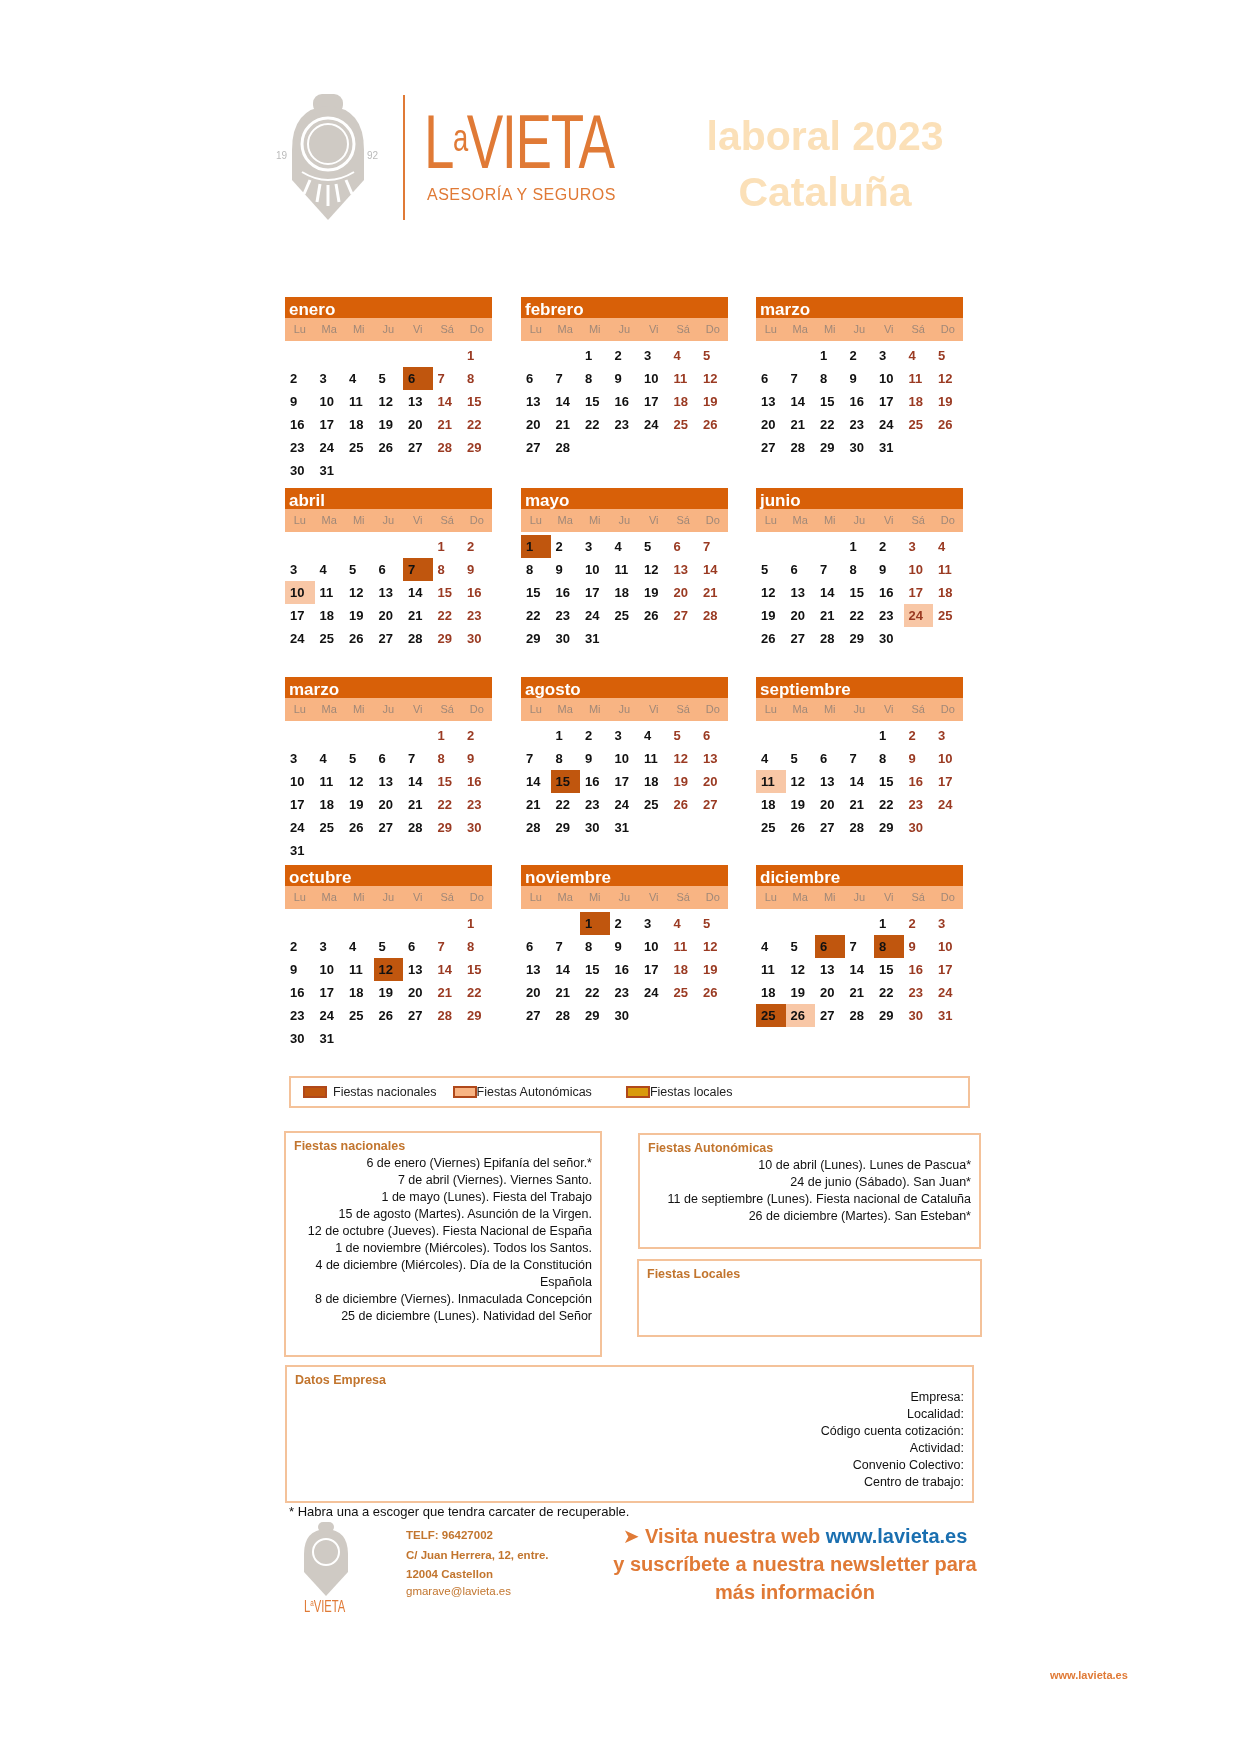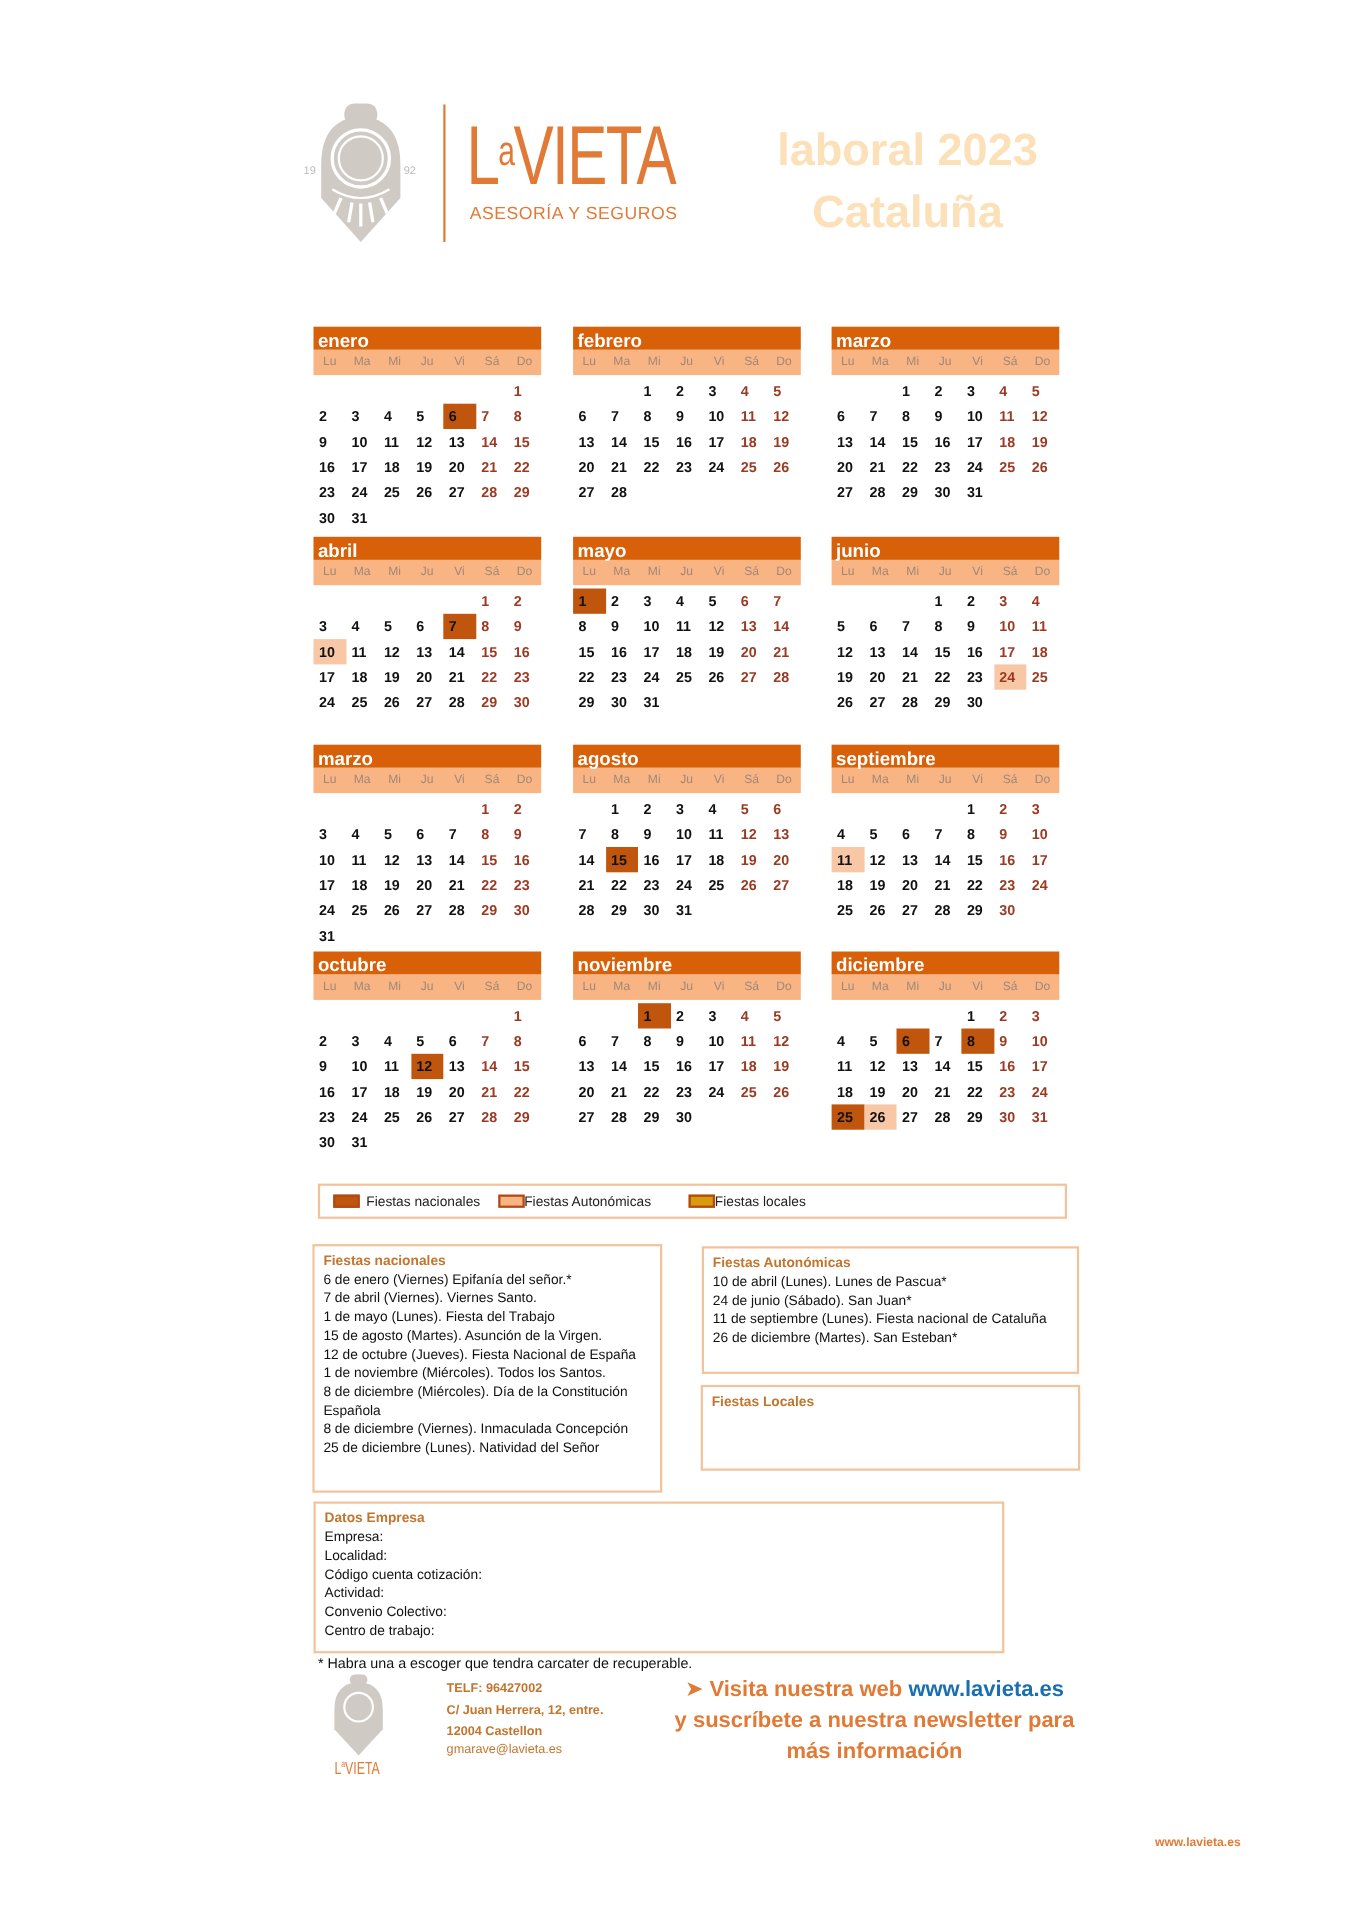--- a/index.html
+++ b/index.html
@@ -22,21 +22,21 @@
   .day.we{color:#9a3a22;}
   .day.nac{background:#c0560e;color:#111;}
   .day.aut{background:#f8c7a6;}
   
   .legend{left:289px;top:1076px;width:681px;height:32px;border:2px solid #f4c29a;box-sizing:border-box;display:flex;align-items:center;font-size:12.5px;color:#222;}
   .legend-item{display:flex;align-items:center;margin-left:12px;}
   .sw{width:20px;height:8px;border:2px solid #b0481a;margin-right:6px;}
   
   .box{border:2px solid #f4c29a;box-sizing:border-box;padding:5px 8px;font-size:12.5px;line-height:17px;color:#111;}
   .box h4{margin:0;color:#c2752e;font-size:12.5px;font-weight:bold;}
-  .box p{margin:0;}
+  .box p{margin:0;text-align:right;}
   .footnote{left:289px;top:1504px;font-size:13px;color:#111;}
   .contact{left:406px;top:1525px;font-size:11.5px;color:#c2752e;line-height:20px;}
   .promo{left:600px;top:1522px;width:390px;text-align:center;font-size:20px;line-height:28px;font-weight:bold;color:#e07a36;}
   .promo .link{color:#1a6fb0;}
   .site{left:1050px;top:1669px;font-size:11px;color:#e07a36;font-weight:bold;}
   .small-logo{left:298px;top:1522px;width:56px;height:100px;}
 </style>
 </head>
 <body>
 
@@ -658,41 +658,41 @@
 
 <div class="abs box" style="left:284px;top:1131px;width:318px;height:226px;">
   <h4>Fiestas nacionales</h4>
   <div id="national-list">
       <p>6 de enero (Viernes) Epifanía del señor.*</p>
       <p>7 de abril (Viernes). Viernes Santo.</p>
       <p>1 de mayo (Lunes). Fiesta del Trabajo</p>
       <p>15 de agosto (Martes). Asunción de la Virgen.</p>
       <p>12 de octubre (Jueves). Fiesta Nacional de España</p>
       <p>1 de noviembre (Miércoles). Todos los Santos.</p>
-      <p>8 de diciembre (Miércoles). Día de la Constitución Española</p>
+      <p>4 de diciembre (Miércoles). Día de la Constitución Española</p>
       <p>8 de diciembre (Viernes). Inmaculada Concepción</p>
       <p>25 de diciembre (Lunes). Natividad del Señor</p>
     </div>
 </div>
 
 <div class="abs box" style="left:638px;top:1133px;width:343px;height:116px;">
   <h4>Fiestas Autonómicas</h4>
   <div id="regional-list">
       <p>10 de abril (Lunes). Lunes de Pascua*</p>
       <p>24 de junio (Sábado). San Juan*</p>
       <p>11 de septiembre (Lunes). Fiesta nacional de Cataluña</p>
       <p>26 de diciembre (Martes). San Esteban*</p>
     </div>
 </div>
 
 <div class="abs box" style="left:637px;top:1259px;width:345px;height:78px;">
   <h4>Fiestas Locales</h4>
 </div>
 
-<div class="abs box" style="left:285px;top:1365px;width:628px;height:138px;">
+<div class="abs box" style="left:285px;top:1365px;width:689px;height:138px;">
   <h4>Datos Empresa</h4>
   <div id="company-fields">
       <p>Empresa:</p>
       <p>Localidad:</p>
       <p>Código cuenta cotización:</p>
       <p>Actividad:</p>
       <p>Convenio Colectivo:</p>
       <p>Centro de trabajo:</p>
     </div>
 </div>

